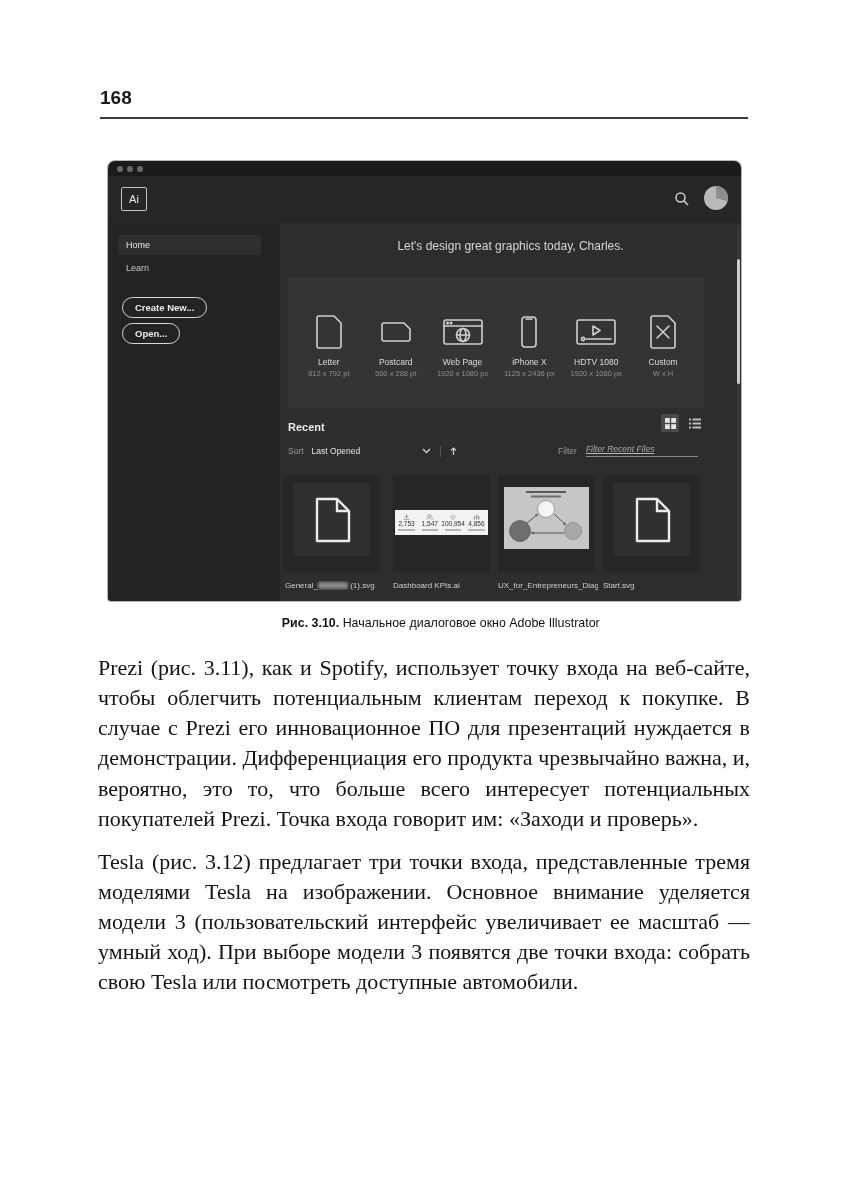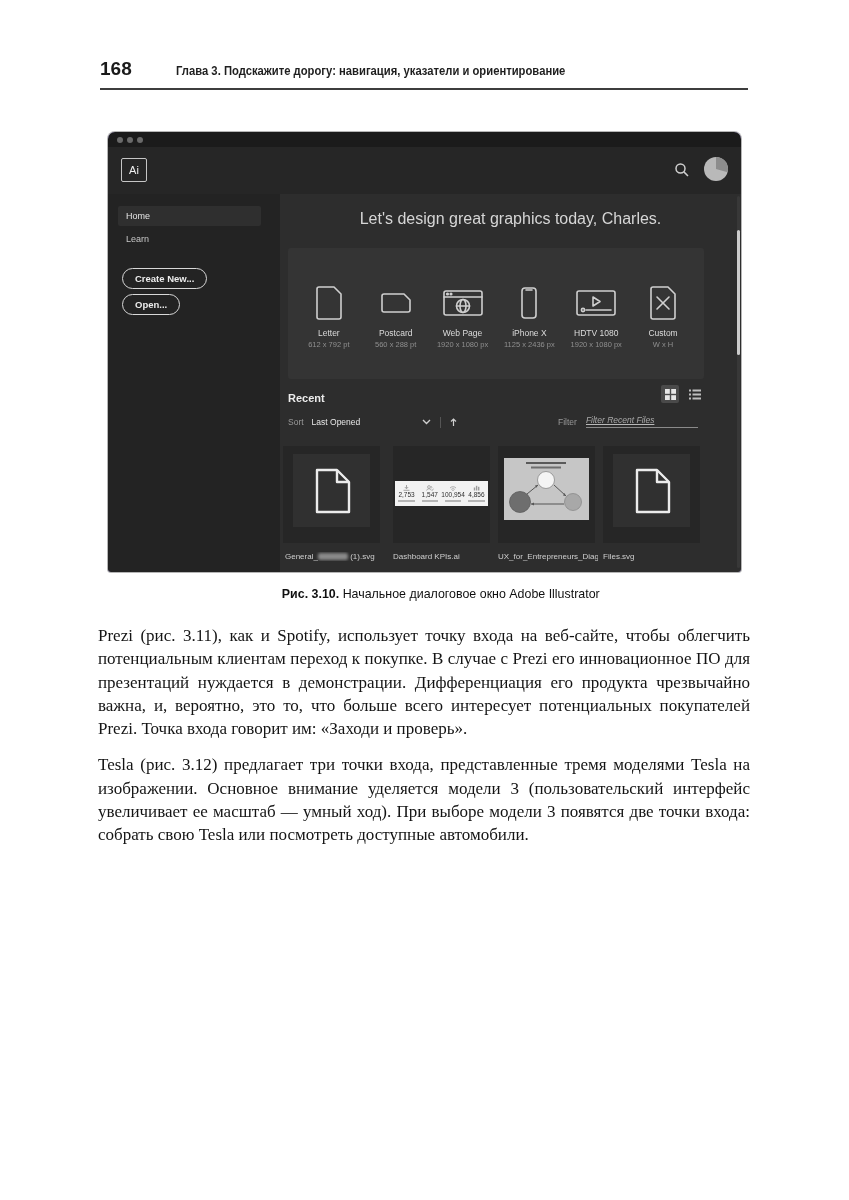--- a/index.html
+++ b/index.html
@@ -1,18 +1,18 @@
 <!DOCTYPE html>
 <html><head>
 <meta charset="utf-8">
 <style>
   html,body{margin:0;padding:0;}
   body{width:849px;height:1200px;background:#ffffff;position:relative;
        font-family:"Liberation Sans",sans-serif;}
-  .page{position:absolute;inset:0;background:#fff;overflow:hidden;}
+  .page{position:absolute;inset:0;background:#fff;overflow:hidden;margin-top:29px;}
 
   
   .hdr-num{position:absolute;left:100px;top:58px;font-size:19px;font-weight:bold;color:#1a1a1a;}
   .hdr-chapter{position:absolute;left:176px;top:64px;font-size:12.5px;font-weight:bold;color:#1f1f1f;white-space:nowrap;}
   .cond{display:inline-block;transform:scaleX(0.9);transform-origin:0 50%;}
   .hdr-rule{position:absolute;left:100px;top:88px;width:648px;height:2px;background:#3d3d3d;}
 
   
   .window{position:absolute;left:108px;top:132px;width:633px;height:440px;background:#c4b5fd;
           border-radius:7px 7px 3px 3px;box-shadow:0 0 0 1px #b5b5b5;overflow:hidden;}
@@ -25,21 +25,21 @@
   .avatar{position:absolute;left:595px;top:9px;width:26px;height:26px;}
 
   .winbody{position:absolute;left:0;top:62px;width:633px;height:378px;display:flex;}
   .sidebar{width:172px;background:#232323;position:relative;flex:none;}
   .nav-item{position:absolute;left:10px;width:135px;height:20px;line-height:20px;padding-left:8px;
             font-size:9px;color:#c7c7c7;border-radius:2px;}
   .nav-item.sel{background:#2f2f2f;color:#e4e4e4;}
   .pill{position:absolute;left:14px;border:1.5px solid #d8d8d8;border-radius:11px;background:transparent;
         color:#ececec;font-size:9.5px;font-weight:bold;padding:4px 12px;font-family:"Liberation Sans",sans-serif;}
   .content{flex:1;background:#2d2d2d;position:relative;}
-  .greeting{position:absolute;left:0;top:16px;width:100%;text-align:center;font-size:16px;color:#d6d6d6;}
+  .greeting{position:absolute;left:0;top:16px;width:100%;text-align:center;font-size:12px;color:#d6d6d6;}
 
   .panel{position:absolute;left:8px;top:54px;width:416px;height:131px;background:#343434;border-radius:3px;}
   .panel-title{position:absolute;top:10px;width:100%;text-align:center;font-size:11.5px;color:#ececec;}
   .tiles{position:absolute;left:6px;right:6px;top:32px;bottom:6px;display:flex;justify-content:space-evenly;}
   .tile{width:64px;text-align:center;position:relative;}
   .tile .ic{height:46px;display:flex;align-items:center;justify-content:center;}
   .tile .nm{font-size:8.5px;color:#dcdcdc;margin-top:2px;}
   .tile .sz{font-size:7.5px;color:#8f8f8f;margin-top:2px;}
   .oline{stroke:#cfcfcf;fill:none;stroke-width:1.6;stroke-linejoin:round;stroke-linecap:round;}
 
@@ -71,32 +71,29 @@
   .diag{position:absolute;left:6px;right:6px;top:12px;height:62px;background:#c6c6c6;}
 
   .sb-track{position:absolute;right:1px;top:64px;width:3.5px;height:372px;background:#383838;border-radius:2px;}
   .sb-thumb{position:absolute;right:1px;top:98px;width:3.5px;height:125px;background:#cccccc;border-radius:2px;}
 
   
   .caption{position:absolute;left:0;top:586px;width:849px;text-align:center;font-size:13.5px;color:#101010;padding-left:16px;}
   .caption .cin{display:inline-block;transform:scaleX(0.92);transform-origin:50% 50%;}
   .caption b{font-weight:bold;}
   .bodytext{position:absolute;left:98px;top:624px;width:652px;font-family:"Liberation Serif",serif;
-            font-size:17px;line-height:1.37;color:#141414;text-align:justify;}
+            font-size:22px;line-height:1.37;color:#141414;text-align:justify;}
   .bodytext p{margin:0 0 13px 0;}
 </style>
 </head>
 <body>
 
 <div class="page">
 
   <div class="hdr-num">168</div>
-  <div class="hdr-chapter">
-    <span class="cond">Глава 3. Подскажите дорогу: навигация, указатели и ориентирование</span>
-  </div>
   <div class="hdr-rule"></div>
 
   <div class="window">
 
     <div class="titlebar">
       <span class="dot" style="left:9px"></span>
       <span class="dot" style="left:19px"></span>
       <span class="dot" style="left:29px"></span>
     </div>
 
@@ -321,21 +318,21 @@
               <path d="M24 2 v12 h12" stroke="#ececec" stroke-width="2.4" fill="none" stroke-linejoin="round"></path>
             </svg>
           </div>
         </div>
 
         <div class="fname" style="left:5px">
           <span>General_</span><span class="blot"></span><span> (1).svg</span>
         </div>
         <div class="fname" style="left:113px">Dashboard KPIs.ai</div>
         <div class="fname" style="left:218px">UX_for_Entrepreneurs_Diagr...</div>
-        <div class="fname" style="left:323px">Files.svg</div>
+        <div class="fname" style="left:323px">Start.svg</div>
 
       </div>
     </div>
 
     <div class="sb-track"></div>
     <div class="sb-thumb"></div>
   </div>
 
   <div class="caption">
     <span class="cin">

